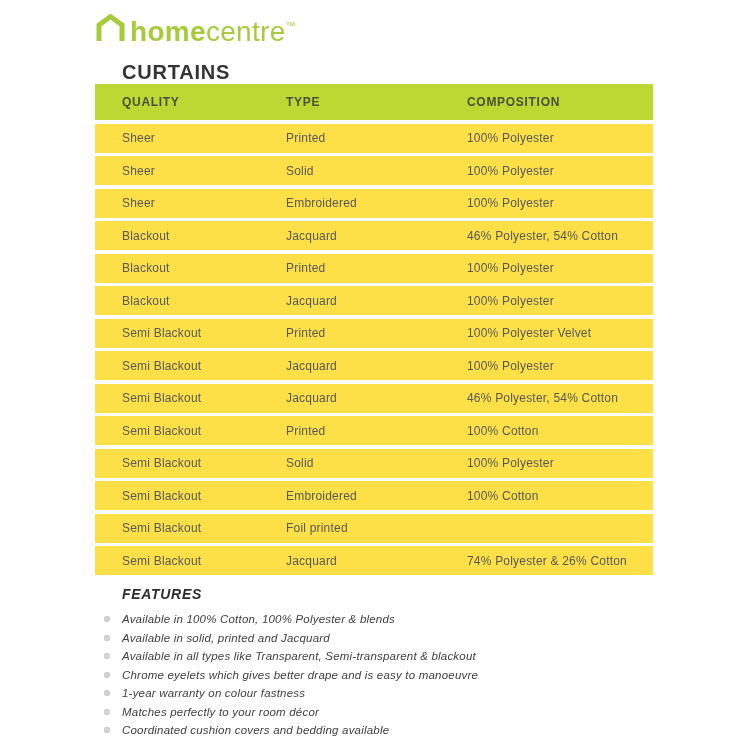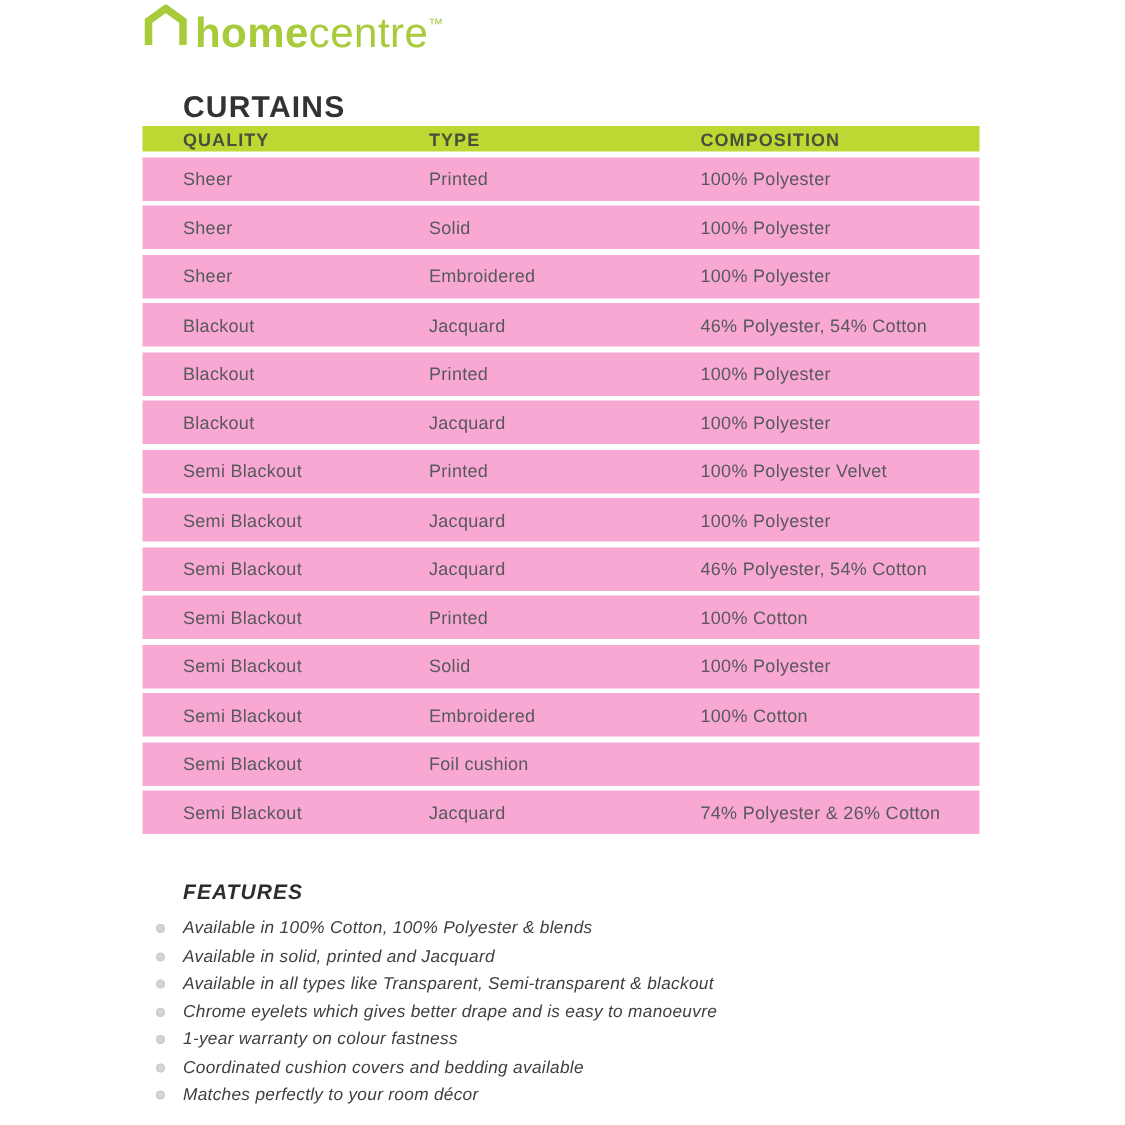--- a/index.html
+++ b/index.html
@@ -10,21 +10,21 @@
     height: 750px;
     background: #ffffff;
     font-family: "Liberation Sans", sans-serif;
     overflow: hidden;
   }
 
   
   .logo {
     position: absolute;
     left: 96px;
-    top: 3px;
+    top: 13px;
     display: flex;
     align-items: center;
     height: 32px;
     justify-content: space-between;
   }
   .logo-icon { display: block; margin-right: 5px; }
   .logo-text {
     font-size: 28px;
     line-height: 30px;
     color: #a7cb3b;
@@ -47,35 +47,35 @@
   }
 
   
   .spec-table {
     position: absolute;
     left: 95px;
     top: 84px;
     width: 558px;
   }
   .thead {
-    height: 17px;
+    height: 36px;
     background: #bdd733;
     display: grid;
     grid-template-columns: 164px 181px auto;
     padding-left: 27px;
     align-items: center;
     font-size: 12px;
     font-weight: bold;
     color: #47503a;
     letter-spacing: 0.7px;
   }
   .trow {
     height: 29px;
     margin-top: 3.5px;
-    background: #f9a8d4;
+    background: #fde047;
     display: grid;
     grid-template-columns: 164px 181px auto;
     padding-left: 27px;
     align-items: center;
     font-size: 12px;
     color: #58595b;
     letter-spacing: 0.2px;
   }
   .cell { white-space: nowrap; overflow: hidden; }
 
@@ -191,21 +191,21 @@
       <div class="cell">Solid</div>
       <div class="cell">100% Polyester</div>
     </div>
     <div class="trow">
       <div class="cell">Semi Blackout</div>
       <div class="cell">Embroidered</div>
       <div class="cell">100% Cotton</div>
     </div>
     <div class="trow">
       <div class="cell">Semi Blackout</div>
-      <div class="cell">Foil cushion</div>
+      <div class="cell">Foil printed</div>
     </div>
     <div class="trow">
       <div class="cell">Semi Blackout</div>
       <div class="cell">Jacquard</div>
       <div class="cell">74% Polyester &amp; 26% Cotton</div>
     </div>
   </div>
 
   <div class="features">
     <div class="features-title">FEATURES</div>
@@ -225,21 +225,21 @@
     <div class="feature-item">
       <span class="bullet"></span>
       <span>Chrome eyelets which gives better drape and is easy to manoeuvre</span>
     </div>
     <div class="feature-item">
       <span class="bullet"></span>
       <span>1-year warranty on colour fastness</span>
     </div>
     <div class="feature-item">
       <span class="bullet"></span>
+      <span>Matches perfectly to your room décor</span>
+    </div>
+    <div class="feature-item">
+      <span class="bullet"></span>
       <span>Coordinated cushion covers and bedding available</span>
     </div>
-    <div class="feature-item">
-      <span class="bullet"></span>
-      <span>Matches perfectly to your room décor</span>
-    </div>
   </div>
 
 </div>
 
 </body></html>

